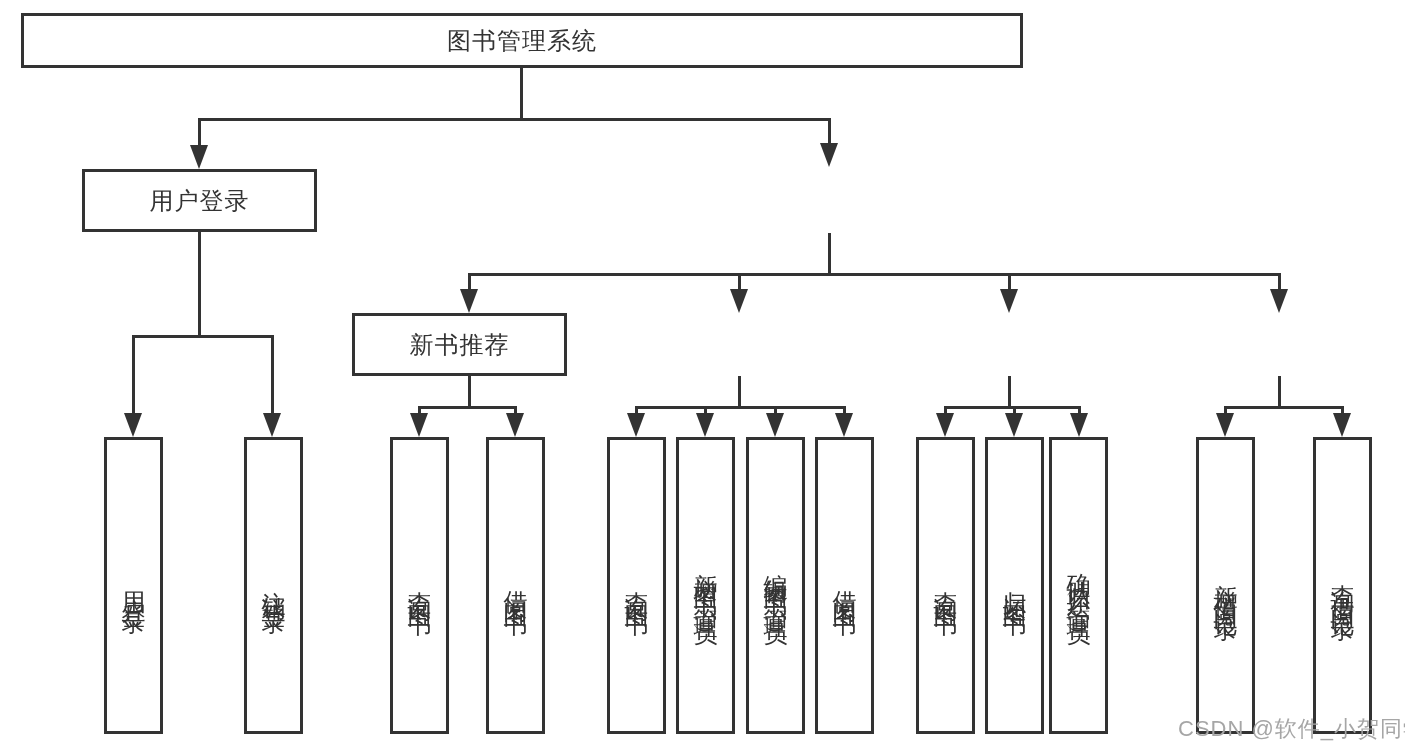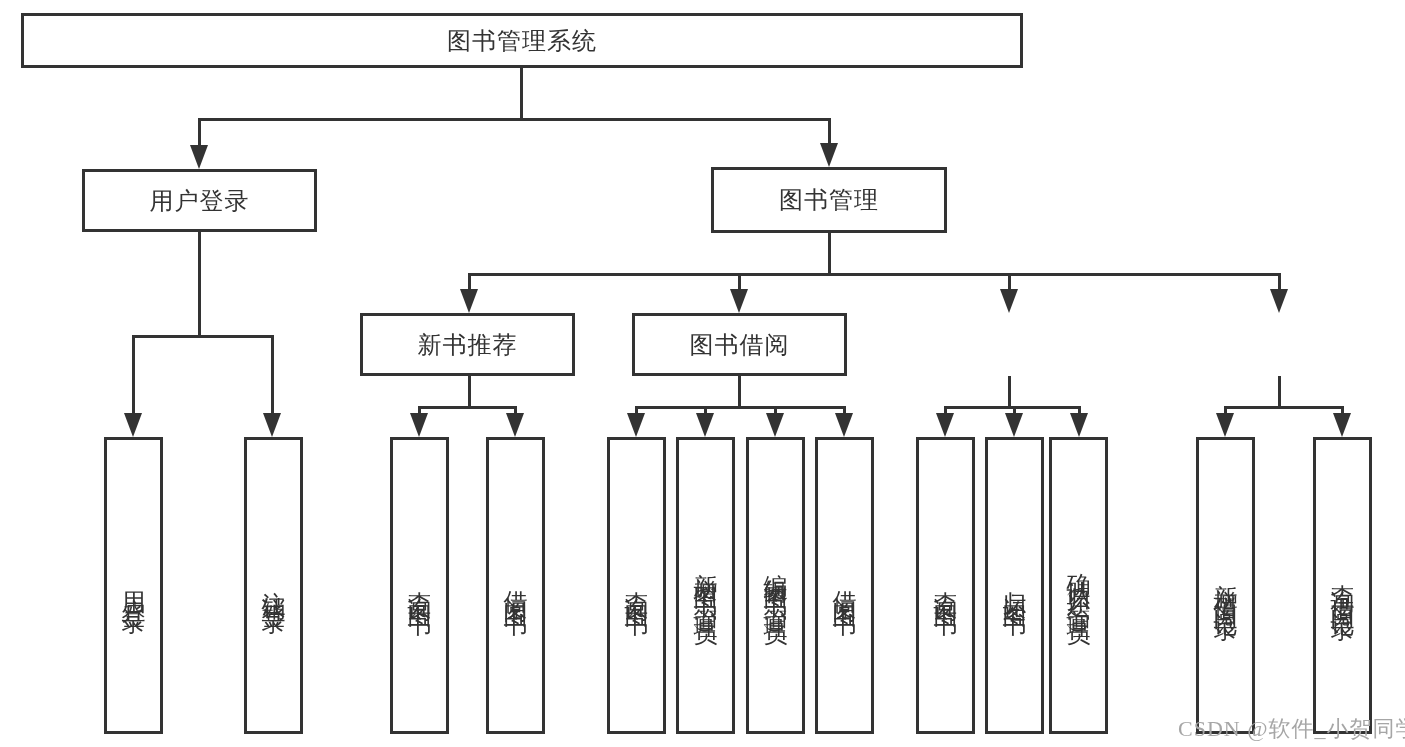--- a/index.html
+++ b/index.html
@@ -8,21 +8,21 @@
     --text:#333333;
     --watermark:#a6a6a6;
     --background:#ffffff;
   }
   html,body{margin:0;padding:0;background:var(--background);}
   .canvas{
     position:relative;
     width:1405px;
     height:747px;
     background:var(--background);
-    font-family:Liberation Serif, serif;
+    font-family:Liberation Sans, sans-serif;
     color:var(--text);
     overflow:hidden;
   }
   .hbox{
     position:absolute;
     box-sizing:border-box;
     border:3px solid var(--border);
     background:var(--background);
     display:flex;
     align-items:center;
@@ -79,29 +79,23 @@
 
 <div class="canvas">
 
   <div class="hbox" style="left:21px;top:13px;width:1002px;height:55px">
     <span>图书管理系统</span>
   </div>
 
   <div class="hbox" style="left:82px;top:169px;width:235px;height:63px">
     <span>用户登录</span>
   </div>
-  <div class="hbox" style="left:711px;top:167px;width:236px;height:66px">
-    <span>图书管理</span>
-  </div>
-
-  <div class="hbox" style="left:360px;top:313px;width:215px;height:63px">
+
+  <div class="hbox" style="left:352px;top:313px;width:215px;height:63px">
     <span>新书推荐</span>
-  </div>
-  <div class="hbox" style="left:632px;top:313px;width:215px;height:63px">
-    <span>图书借阅</span>
   </div>
 
   <div class="vbox" style="left:104px">
     <span class="vtext">用户登录</span>
   </div>
   <div class="vbox" style="left:244px">
     <span class="vtext">注销登录</span>
   </div>
 
   <div class="vbox" style="left:390px">

